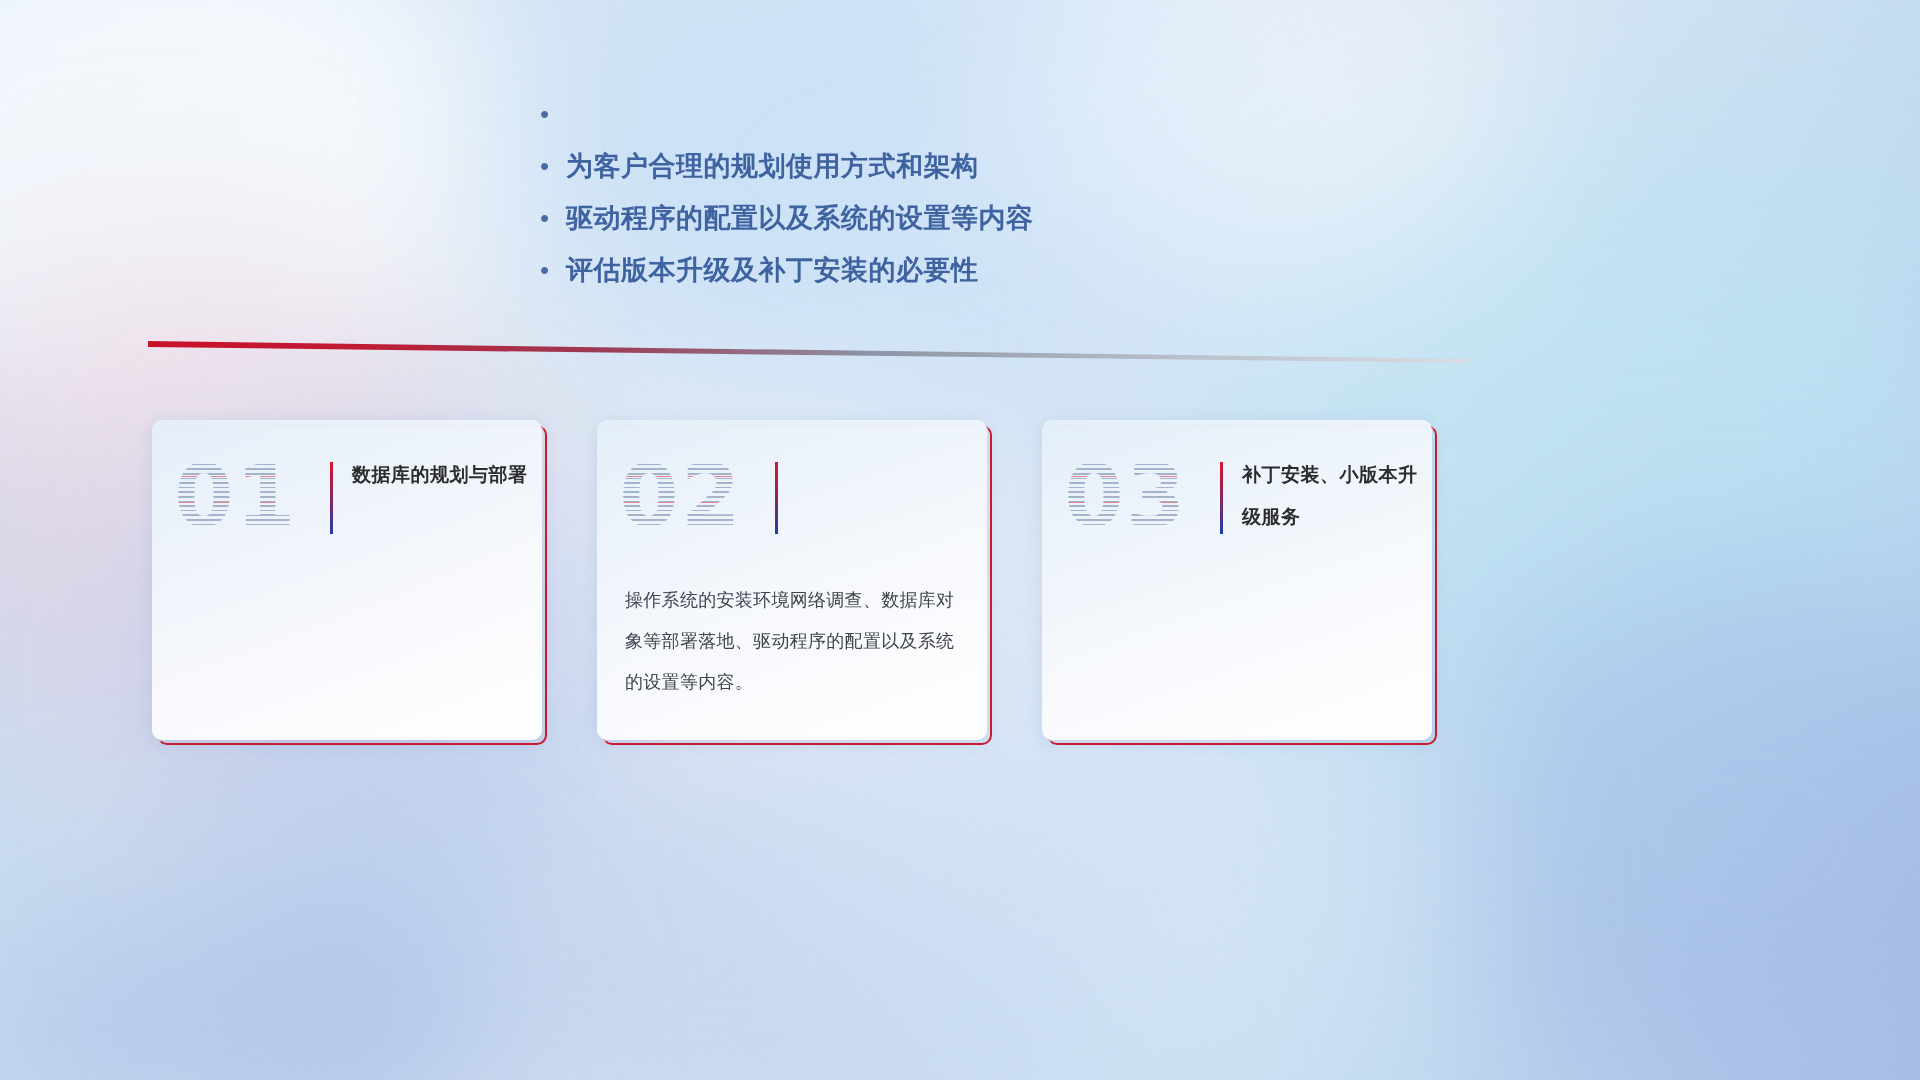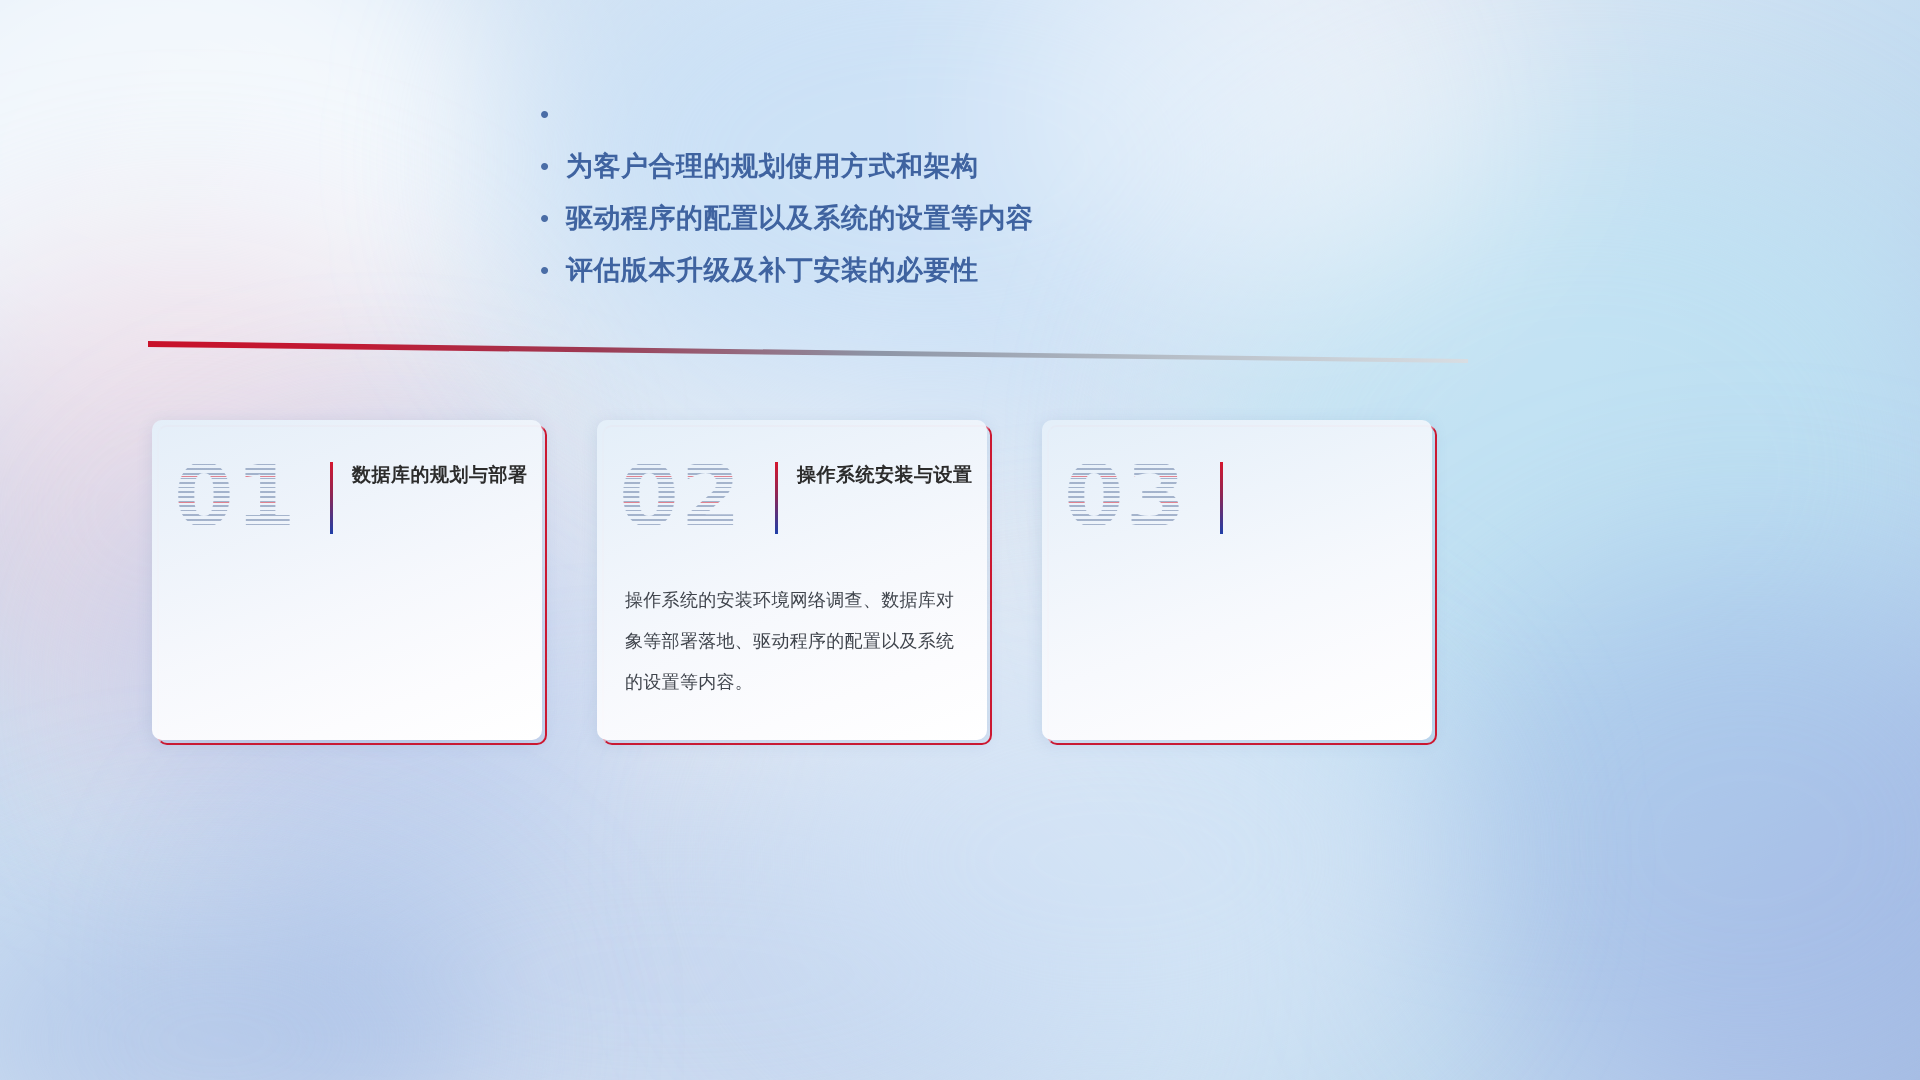--- a/index.html
+++ b/index.html
@@ -207,27 +207,27 @@
       <div class="card-title">数据库的规划与部署</div>
     </div>
   </div>
 
   <div class="card">
     <div class="card-frame"></div>
     <div class="card-body">
       <div class="wm">02</div>
       <div class="wm-tint">02</div>
       <div class="accent-bar"></div>
-      <div class="card-title">操作系统安装与设置</div>
       <div class="card-desc">操作系统的安装环境网络调查、数据库对象等部署落地、驱动程序的配置以及系统的设置等内容。</div>
     </div>
   </div>
 
   <div class="card">
     <div class="card-frame"></div>
     <div class="card-body">
       <div class="wm">03</div>
       <div class="wm-tint">03</div>
       <div class="accent-bar"></div>
+      <div class="card-title">补丁安装、小版本升级服务</div>
     </div>
   </div>
 
 </div>
 
 </body></html>

